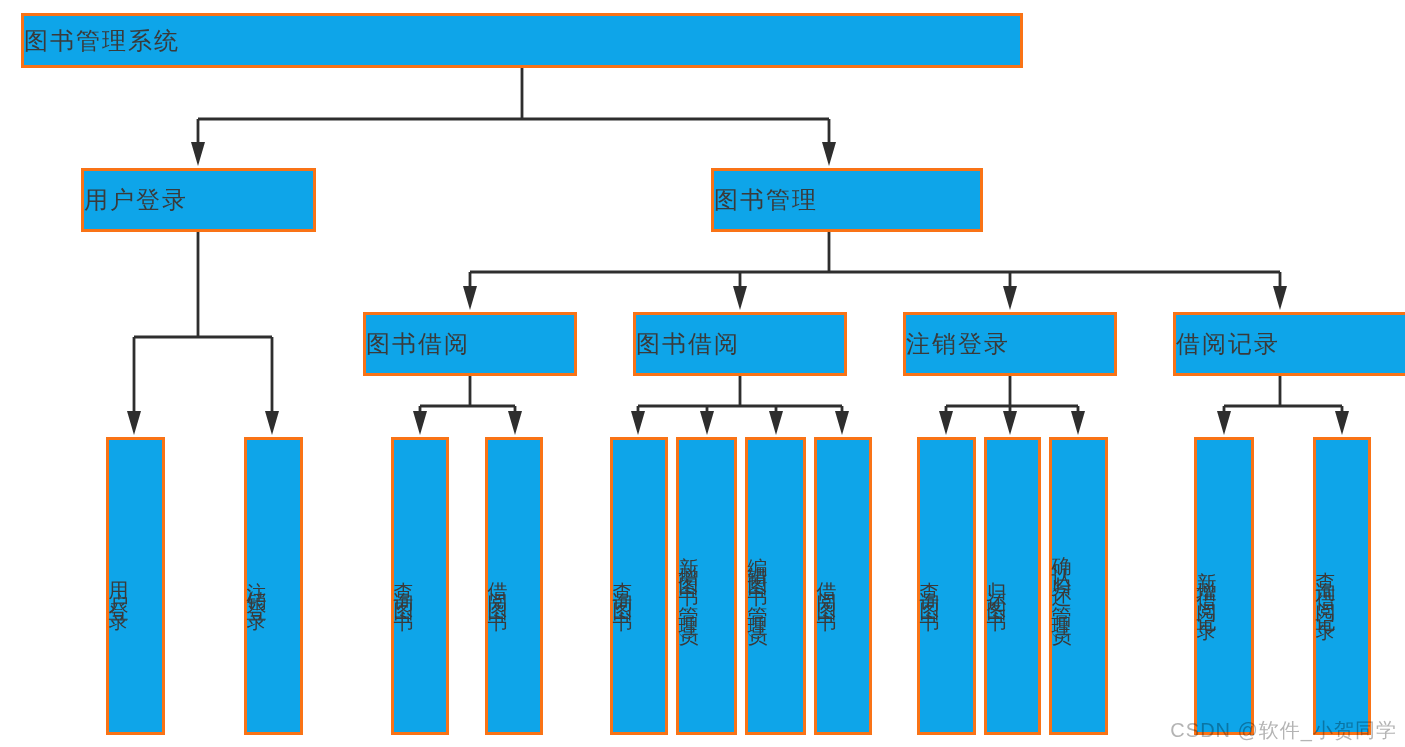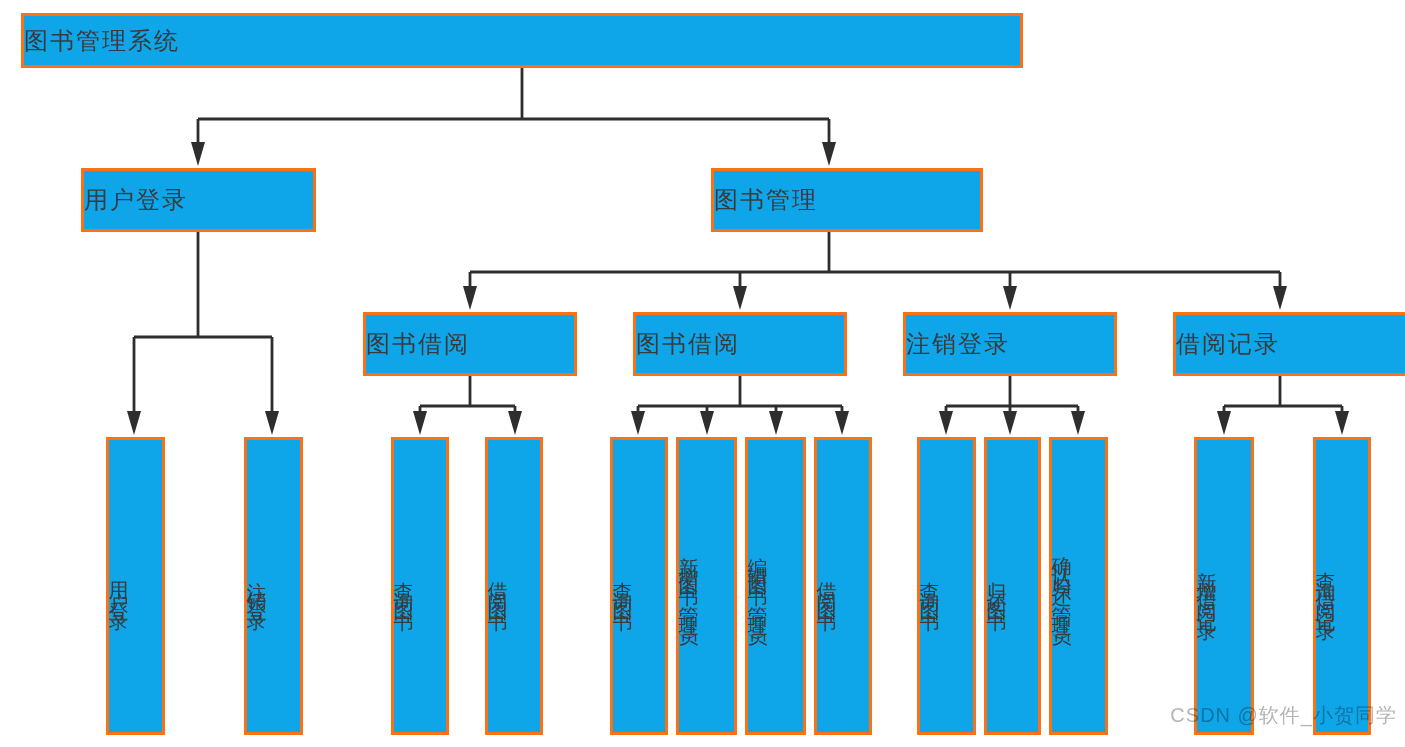--- a/index.html
+++ b/index.html
@@ -31,21 +31,21 @@
     writing-mode: vertical-rl;
     text-orientation: mixed;
     font-size: 20px;
     line-height: 1;
     letter-spacing: 10px;
     color: #3a3a3a;
   }
   .watermark {
     position: absolute;
     right: 8px;
-    bottom: 18px;
+    bottom: 3px;
     font-size: 20px;
     letter-spacing: 1px;
     color: #b4b4b4;
     mix-blend-mode: multiply;
     z-index: 5;
     white-space: nowrap;
   }
 </style>
 </head>
 <body>

